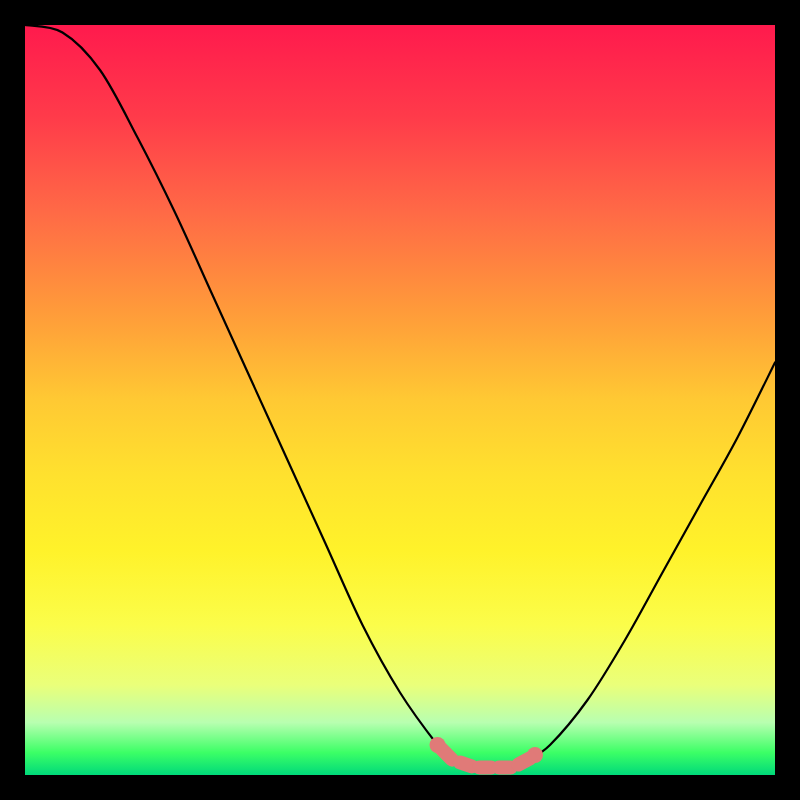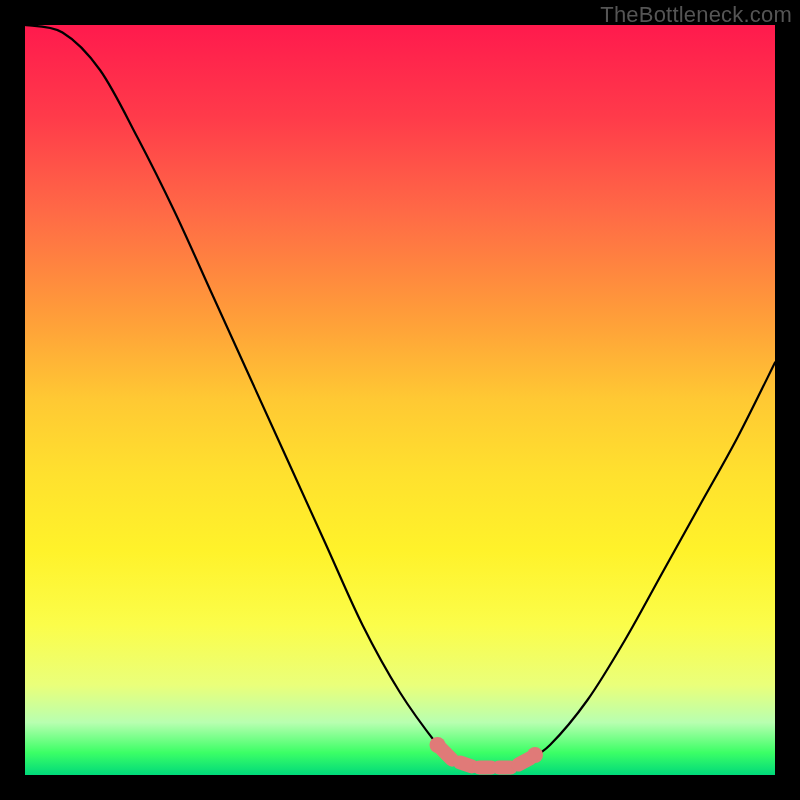--- a/index.html
+++ b/index.html
@@ -57,21 +57,20 @@
     top: 0;
     width: 750px;
     height: 750px;
     overflow: visible;
   }
 </style>
 </head>
 <body>
 
 <div class="frame">
-  <div class="watermark">TheBottleneck.com</div>
   <div class="plot">
     <svg class="curve" viewBox="0 0 750 750">
       <path id="curve-path" fill="none" stroke="#000" stroke-width="2.2" stroke-linecap="round" d="M 0,0 C 6.25,1.25 25,0 37.5,7.5 C 50,15 62.5,27.5 75,45 C 87.5,62.5 100,88.75 112.5,112.5 C 125,136.25 137.5,161.25 150,187.5 C 162.5,213.75 175,242.5 187.5,270 C 200,297.5 212.5,325 225,352.5 C 237.5,380 250,407.5 262.5,435 C 275,462.5 287.5,490 300,517.5 C 312.5,545 325,575 337.5,600 C 350,625 362.5,647.5 375,667.5 C 387.5,687.5 403.75000000000006,708.75 412.50000000000006,720 C 421.25000000000006,731.25 421.24999999999994,731.25 427.49999999999994,735 C 433.74999999999994,738.75 442.5,741.25 450,742.5 C 457.5,743.75 466.25,742.5 472.5,742.5 C 478.75,742.5 482.5,743.75 487.5,742.5 C 492.5,741.25 496.25000000000006,738.75 502.50000000000006,735 C 508.75000000000006,731.25 515,730 525,720 C 535,710 550,692.5 562.5,675 C 575,657.5 587.5,636.25 600,615 C 612.5,593.75 625,570 637.5,547.5 C 650,525 662.5,502.5 675,480 C 687.5,457.5 700,436.25 712.5,412.5 C 725,388.75 743.75,349.99999999999994 750,337.49999999999994"></path>
       <g id="flat-markers">
           <circle cx="412.50000000000006" cy="720" r="8" fill="#e07a78"></circle>
           <circle cx="510.00000000000006" cy="730" r="8" fill="#e07a78"></circle>
           <line x1="415.42500000000007" y1="722.925" x2="427.125" y2="734.625" stroke="#e07a78" stroke-width="14" stroke-linecap="round"></line>
           <line x1="434.92499999999995" y1="737.475" x2="446.62499999999994" y2="741.375" stroke="#e07a78" stroke-width="14" stroke-linecap="round"></line>
           <line x1="454.425" y1="742.5" x2="466.12499999999994" y2="742.5" stroke="#e07a78" stroke-width="14" stroke-linecap="round"></line>
           <line x1="473.925" y1="742.5" x2="485.625" y2="742.5" stroke="#e07a78" stroke-width="14" stroke-linecap="round"></line>

